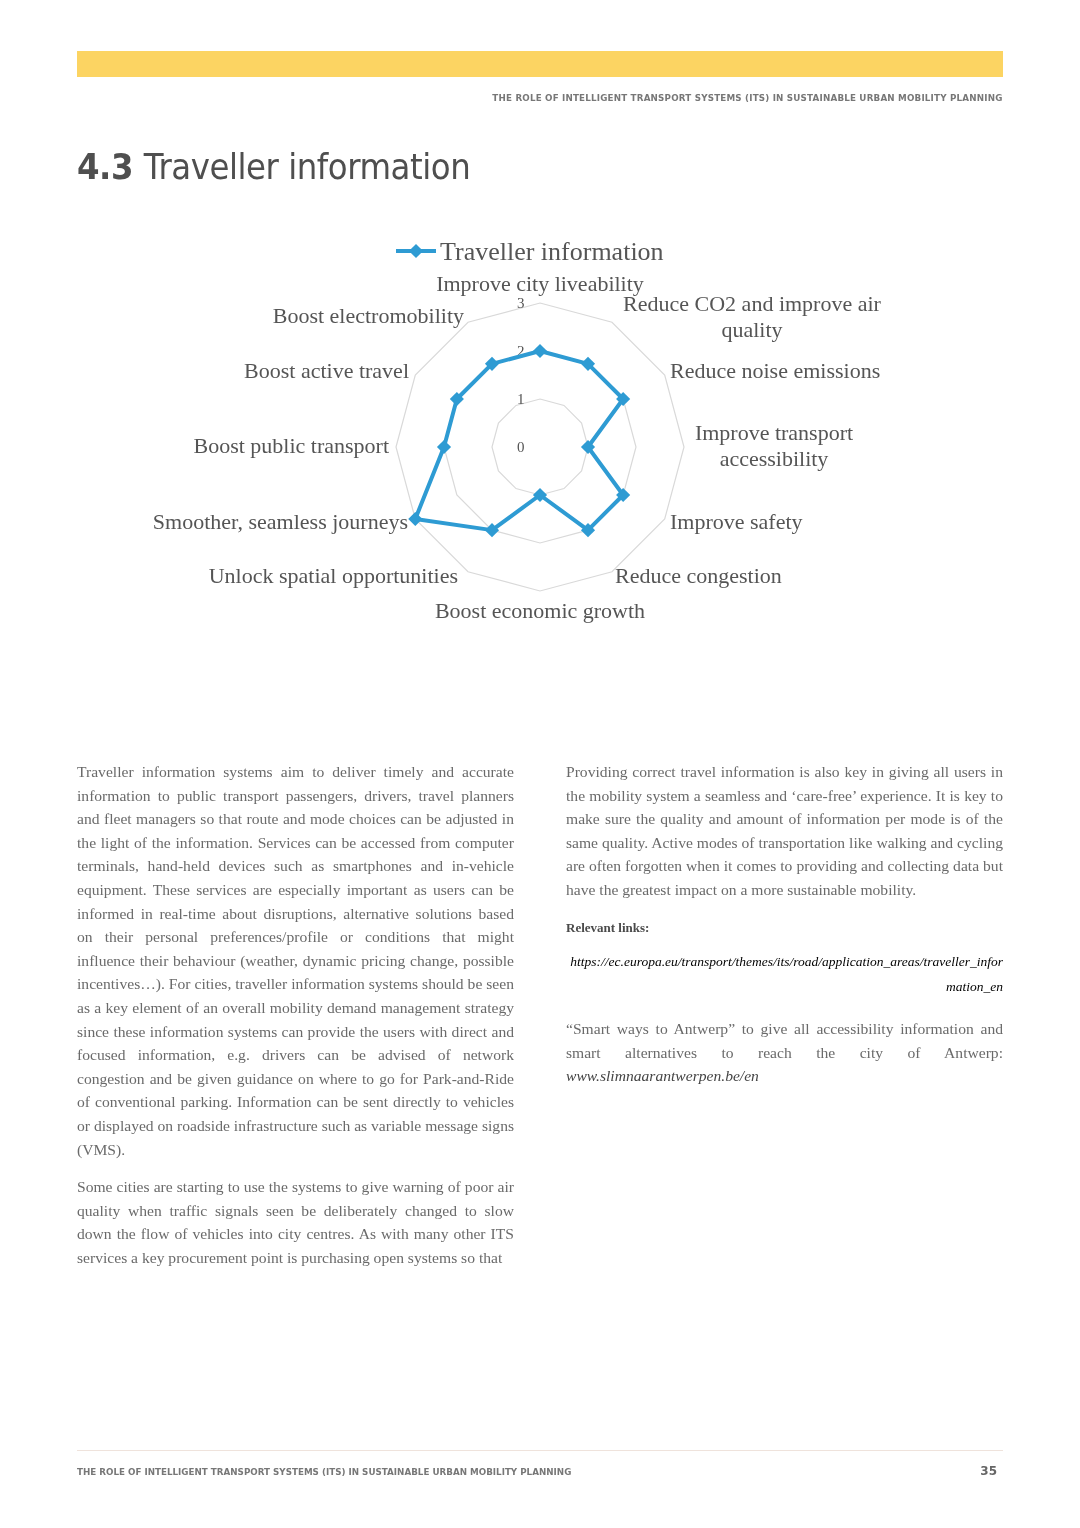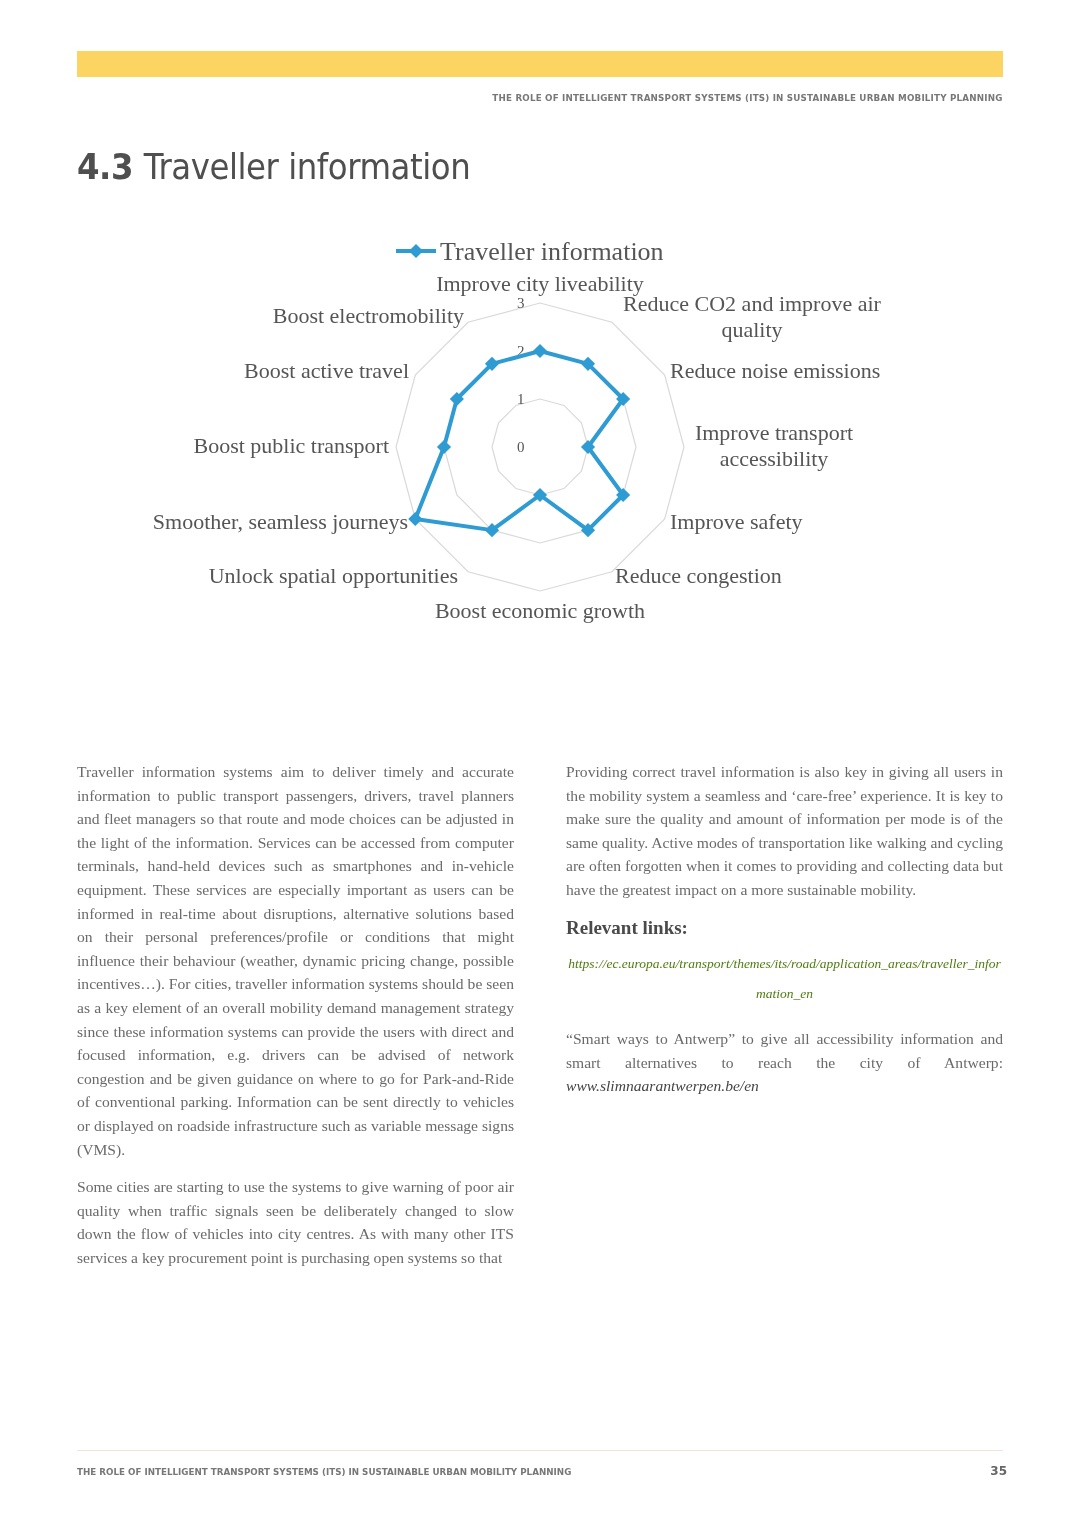--- a/index.html
+++ b/index.html
@@ -12,26 +12,26 @@
                    font-family: "DejaVu Sans", sans-serif; letter-spacing: -0.5px; transform: scaleX(0.9); transform-origin: left center; white-space: nowrap; }
   .section-title .num { font-weight: bold; margin-right: 12px; }
   .section-title .txt { font-weight: normal; }
   #chart { position: absolute; left: 0; top: 225px; }
   .chart-text { font-family: "Liberation Serif", serif; fill: #555; }
   .col { position: absolute; width: 437px; font-size: 15.6px; line-height: 23.6px; color: #6a6a6a;
          text-align: justify; font-family: Liberation Serif, serif; }
   .col p { margin: 0 0 14px 0; }
   .col-left { left: 77px; top: 760px; }
   .col-right { left: 566px; top: 760px; }
-  .links-heading { font-weight: bold; font-size: 19px; color: #4a4a4a; margin: 6px 0 10px 0; }
-  .link { font-style: italic; font-size: 13.5px; color: #4d7c0f; line-height: 30px; display: block; word-break: break-all; text-align: center; }
+  .links-heading { font-weight: bold; font-size: 13px; color: #4a4a4a; margin: 6px 0 10px 0; }
+  .link { font-style: italic; font-size: 13.5px; color: #000000; line-height: 25px; display: block; word-break: break-all; text-align: right; }
   .italic-inline { font-style: italic; color: #444; }
   .footer-rule { position: absolute; left: 77px; top: 1450px; width: 926px; height: 1px; background: #efe3dc; }
   .footer-text { position: absolute; left: 77px; top: 1466px; font-size: 9.5px; font-weight: bold; color: #777; transform: scaleX(0.92); transform-origin: left center; white-space: nowrap; }
-  .page-num { position: absolute; right: 73px; top: 1464px; font-size: 12px; font-weight: bold; color: #666; }
+  .page-num { position: absolute; right: 83px; top: 1464px; font-size: 12px; font-weight: bold; color: #666; }
 </style>
 </head>
 <body>
 
 <div class="top-bar"></div>
 <div class="running-head">THE ROLE OF INTELLIGENT TRANSPORT SYSTEMS (ITS) IN SUSTAINABLE URBAN MOBILITY PLANNING</div>
 
 <div class="section-title">
   <span class="num">4.3</span><span class="txt">Traveller information</span>
 </div>

